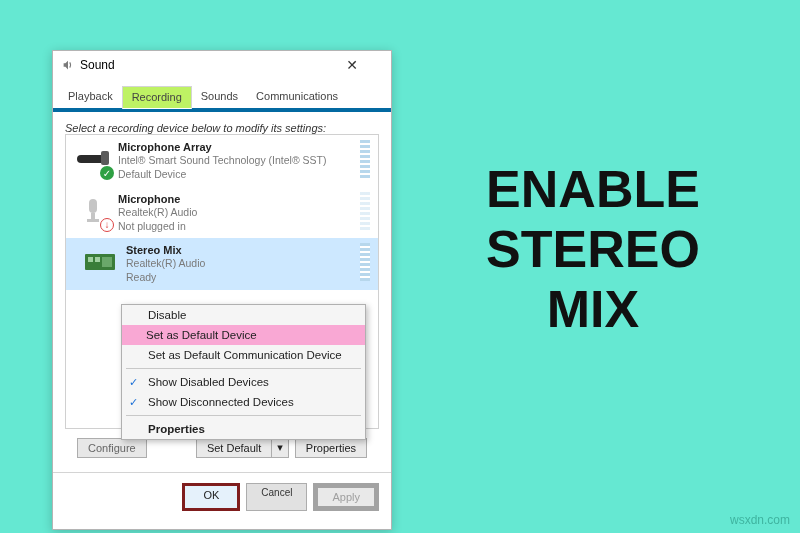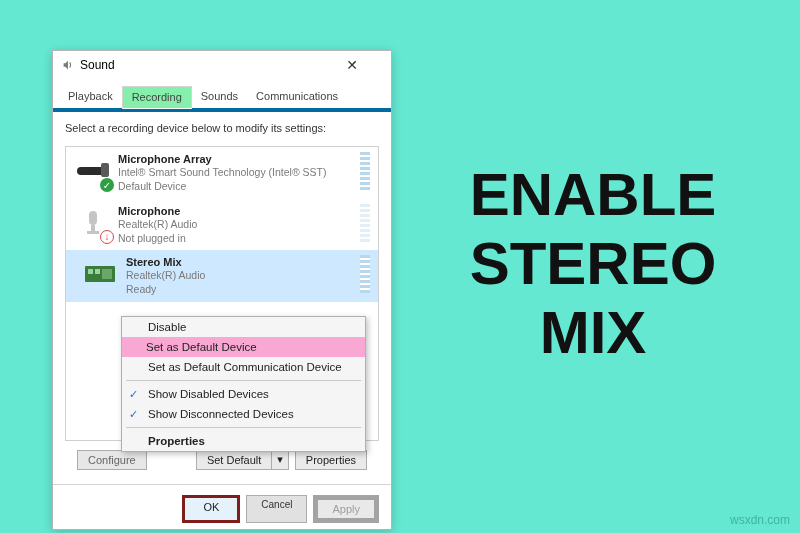--- a/index.html
+++ b/index.html
@@ -4,23 +4,23 @@
 <style>
   * { box-sizing: border-box; margin: 0; padding: 0; font-family: "Segoe UI", Tahoma, sans-serif; }
   body { width: 800px; height: 533px; background: #65e8d2; position: relative; overflow: hidden; }
   .dialog { position: absolute; left: 52px; top: 50px; width: 340px; height: 480px; background: #fff; border: 1px solid #b4b4b4; box-shadow: 0 2px 10px rgba(0,0,0,0.2); }
   .titlebar { height: 28px; display: flex; align-items: center; padding: 0 22px 0 8px; }
   .title-icon { width: 14px; height: 14px; margin-right: 5px; display:flex; align-items:center; justify-content:center;}
   .title-text { font-size: 12px; }
   .close-btn { margin-left: auto; width: 34px; height: 22px; display:flex; align-items:center; justify-content:center; font-size: 14px; color: #333; }
   .tabs { display: flex; padding: 6px 6px 0 6px; border-bottom: 4px solid #0369a1; font-size: 11px; gap:0; }
   .tab { padding: 4px 9px 5px 9px; color: #444; position: relative; top:1px; }
-  .tab.active { border: 1px solid #d4d4d4; border-bottom: 1px solid #fff; background:#86efac; }
+  .tab.active { border: 1px solid #d4d4d4; border-bottom: 1px solid #fff; background:#bef264; }
   .content { padding: 10px 12px 6px 12px; }
-  .instruction { font-size: 11px; color: #333; margin-bottom: 12px; }
+  .instruction { font-size: 11px; color: #333; margin-bottom: 0; font-style: italic; }
   .device-list { border: 1px solid #d0d0d0; background:#fff; height: 295px; position: relative; }
   .device { display:flex; align-items:flex-start; padding: 5px 8px 5px 8px; }
   .device.selected { background:#cde8ff;padding-left:16px; }
   .dev-icon { width: 38px; height: 38px; margin-right: 6px; position:relative; display:flex; align-items:center; justify-content:center;}
   .dev-text { display:flex; flex-direction:column; font-size: 11px; line-height: 1.3; flex:1;}
   .dev-name { font-weight: 600; color:#222; }
   .dev-desc { color:#7a7a7a; font-size: 10.5px;}
   .dev-status { color:#7a7a7a; font-size: 10.5px;}
   .level-meter { width: 10px; height: 38px; background: repeating-linear-gradient(#b7d7ec 0 3px, #fff 3px 5px); margin-left: auto;}
   .level-meter.dim { opacity: 0.4; }
@@ -31,21 +31,21 @@
   .ctx-check { position:absolute; left:7px; top:4px; font-size:11px; color:#1a6fd6;}
   .ctx-item.bold { font-weight:700; }
   .btn-row { display:flex; padding: 8px 12px; gap:6px; align-items:center;}
   .btn { border:1px solid #adadad; background:#e7e7e7; color:#666; font-size:11px; padding:3px 10px; min-width:60px; text-align:center;}
   .btn.active { color:#222; background:#eaeaea;}
   .btn.dropdown { min-width: auto; padding:3px 5px; border-left:0; margin-left:-6px;}
   .bottom-bar { border-top:1px solid #d4d4d4; padding:10px 12px; display:flex; justify-content:flex-end; gap:6px;}
   .btn-ok { border:3px solid #7f1d1d; background:#e5f1fb; color:#222; font-size:11px; padding:3px 18px; }
   .btn-std { border:1px solid #adadad; background:#e1e1e1; color:#333; font-size:10px; padding:3px 14px; }
   .btn-disabled { border:5px solid #a3a3a3; background:#e9e9e9; color:#a0a0a0; font-size:11px; padding:3px 14px;}
-  .side-text { position:absolute; left:468px; top:160px; font-size:60px; font-weight:800; text-align:center; color:#111; line-height:1.15; width:250px;}
+  .side-text { position:absolute; left:468px; top:160px; font-size:52px; font-weight:800; text-align:center; color:#111; line-height:1.15; width:250px;}
   .watermark { position:absolute; right:10px; bottom:6px; font-size:12px; color:#3fb4a0;}
   .badge { position:absolute; right:-2px; bottom:-2px; width:14px; height:14px; border-radius:50%; display:flex; align-items:center; justify-content:center; font-size:10px; }
   .badge-ok { background:#2ea043; color:#fff;}
   .badge-down { background:#fff; border:1px solid #d44; color:#d44; font-weight:700;}
 </style>
 </head>
 <body>
 
 <div class="dialog">
   <div class="titlebar">

